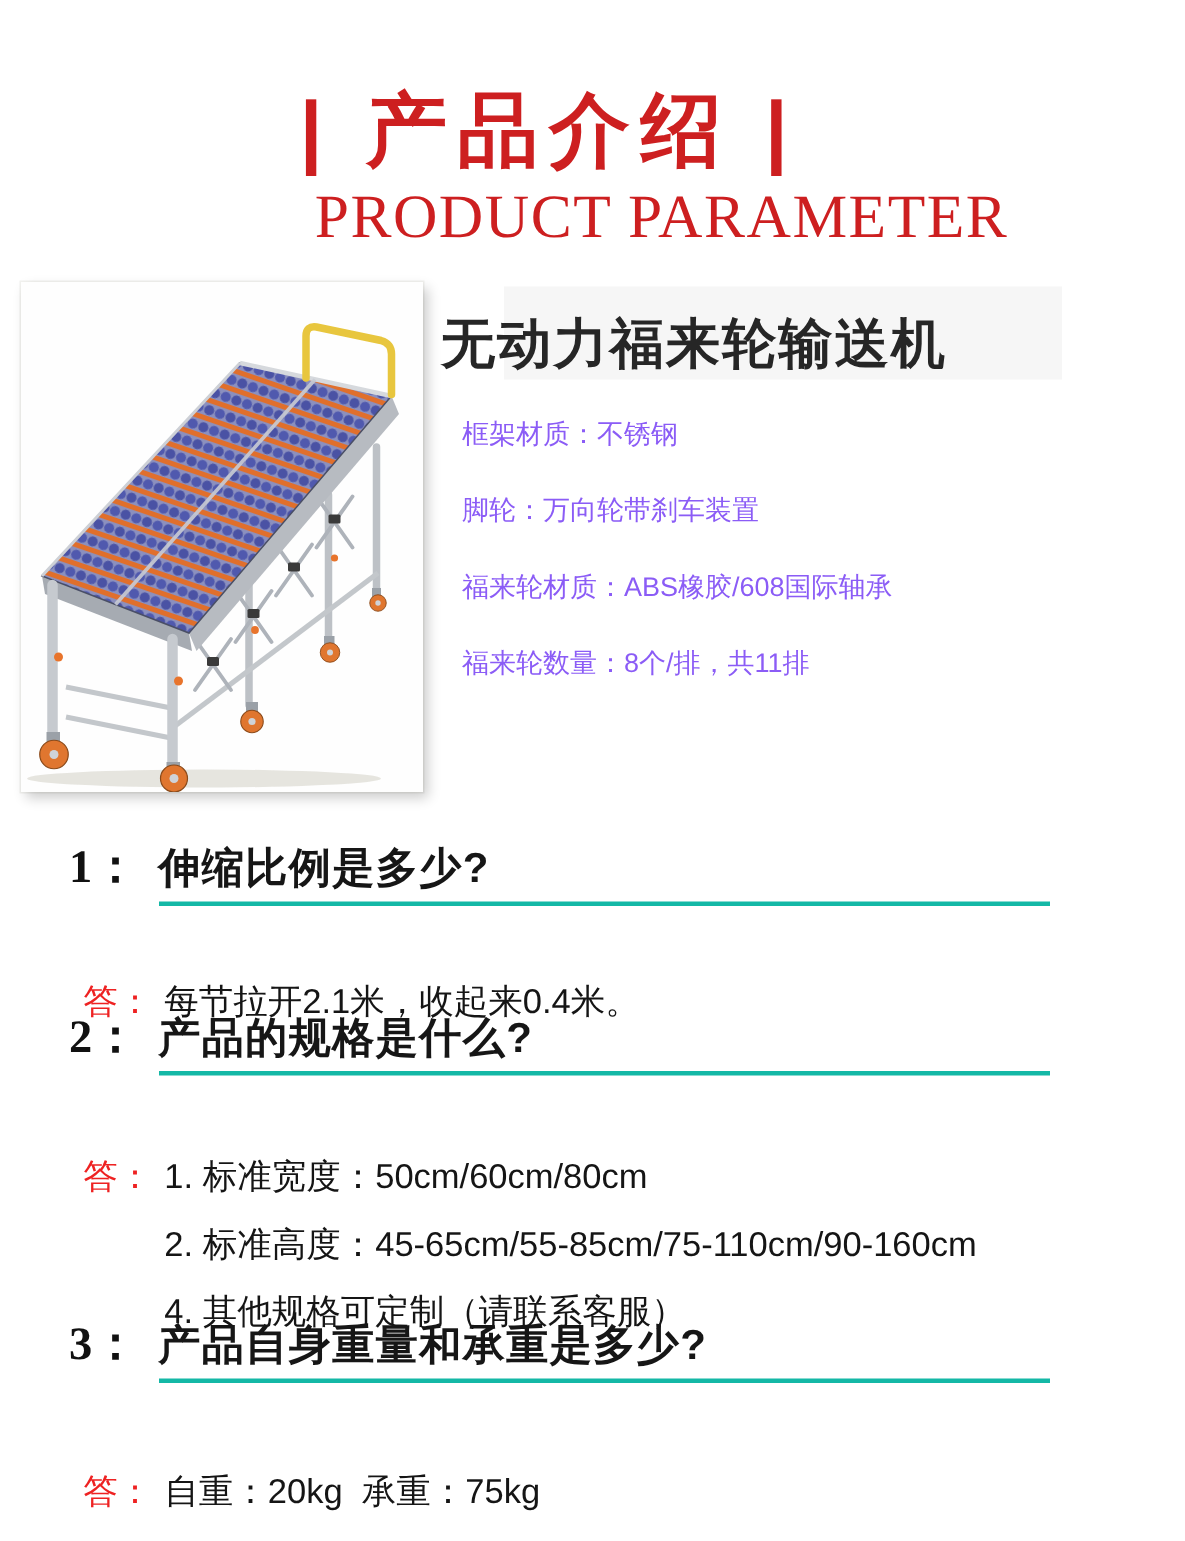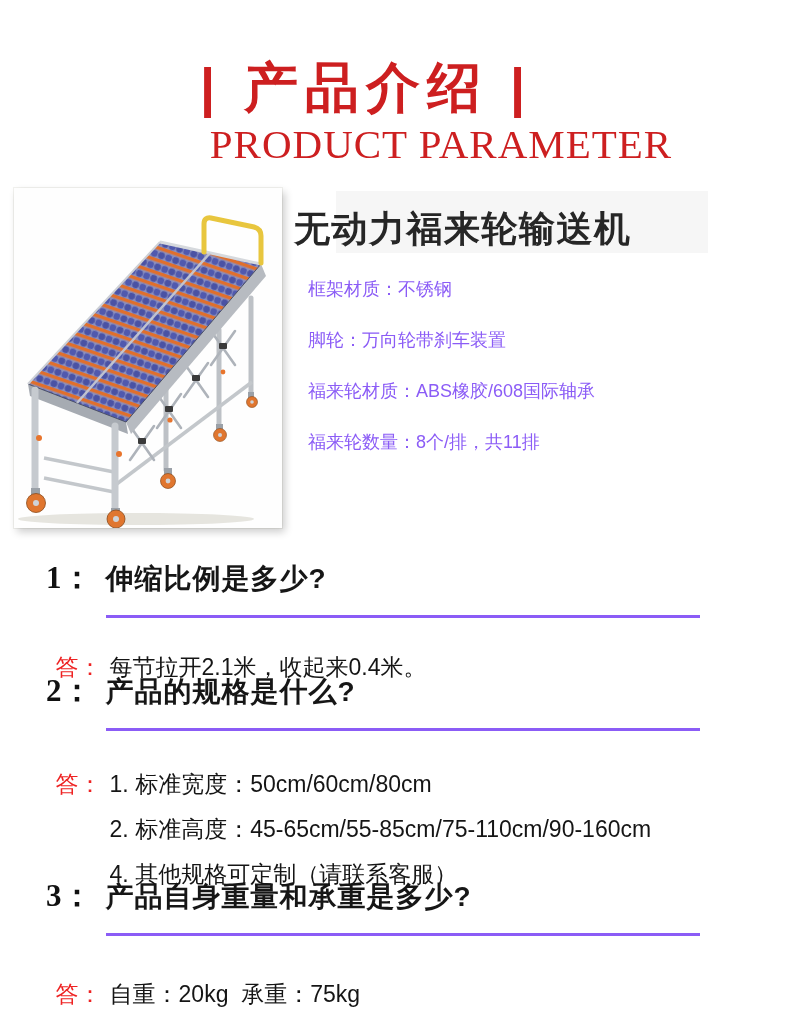--- a/index.html
+++ b/index.html
@@ -53,21 +53,21 @@
   .qa-head{
     position:absolute;left:46px;width:654px;
     display:flex;align-items:baseline;
   }
   .qa-num{
     flex:none;padding-right:13px;
     font-family:"Liberation Serif","DejaVu Serif",serif;
     font-size:31px;font-weight:700;color:#111;line-height:34px;
   }
   .qa-line{
-    flex:1;border-bottom:3px solid #8b5cf6;padding-bottom:19px;
+    flex:1;border-bottom:3px solid #14b8a6;padding-bottom:5px;
   }
   .qa-title{
     font-size:28px;font-weight:700;color:#161616;
     letter-spacing:1px;line-height:34px;white-space:nowrap;
   }
   .ans{
     position:absolute;
     font-size:23px;color:#151515;line-height:32px;white-space:pre;
   }
   .ans-label{color:#ee2222;padding-right:8px;}

